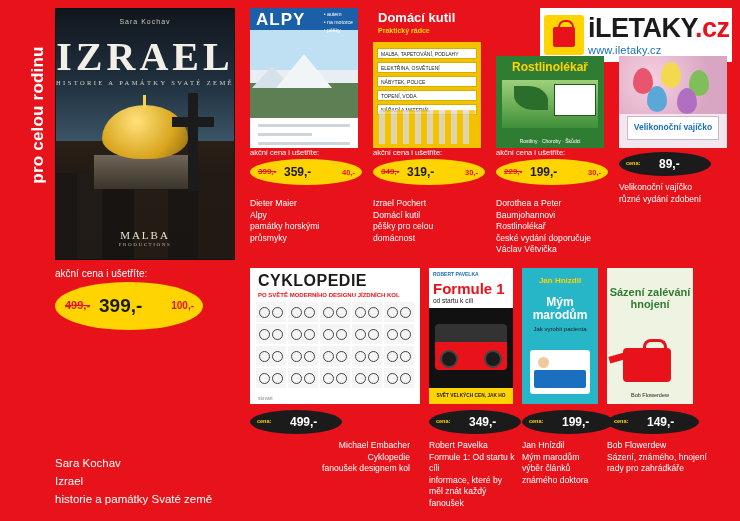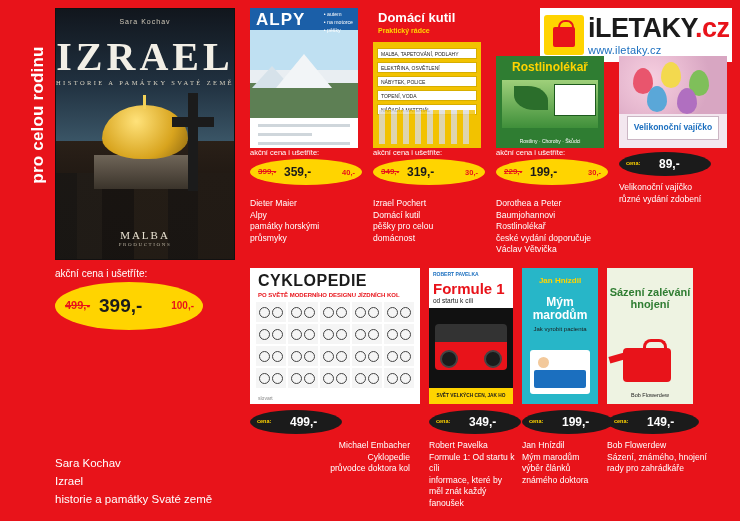--- a/index.html
+++ b/index.html
@@ -635,21 +635,21 @@
   <div class="tag dark" style="left:250px; top:410px;">
     <div class="el">
       <div class="bg"></div>
       <div class="cena">cena:</div>
       <div class="n">499,-</div>
     </div>
   </div>
   <div class="pdesc" style="left:250px; top:440px; width:160px;text-align:right;">
     <div>Michael Embacher</div>
     <div>Cyklopedie</div>
-    <div>průvodce doktora kol</div>
+    <div>fanoušek designem kol</div>
   </div>
 
   <div class="cover f1">
     <div class="top">
       <div class="a">ROBERT PAVELKA</div>
       <div class="t">Formule 1</div>
       <div class="s">od startu k cíli</div>
     </div>
     <div class="car">
       <div class="w1"></div>

